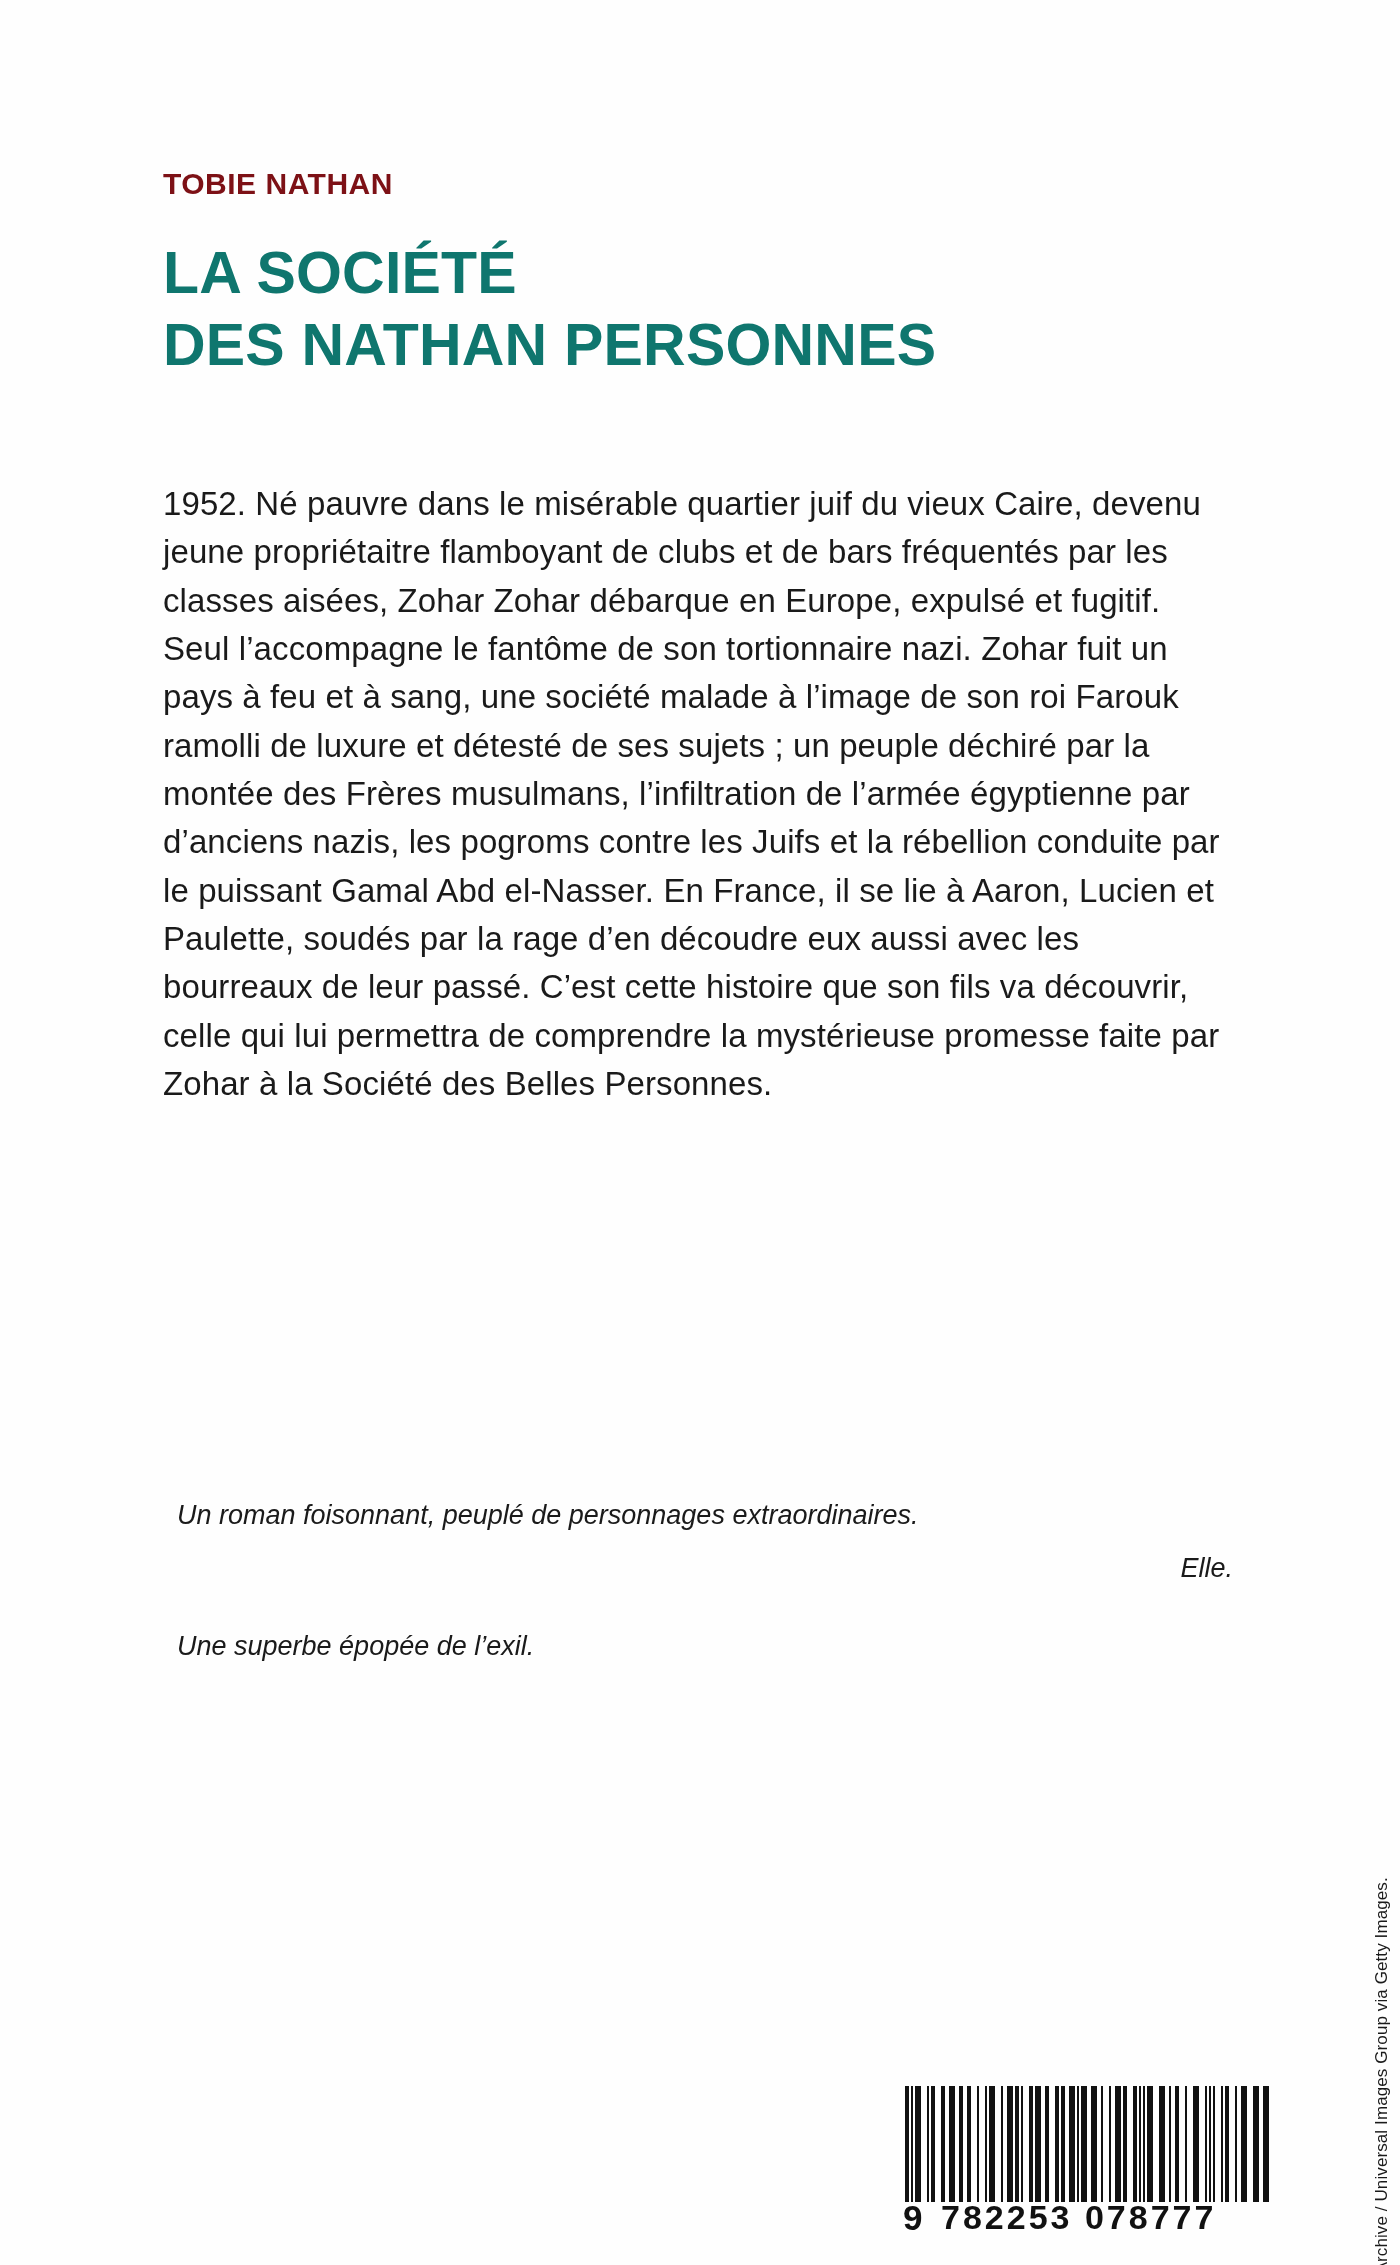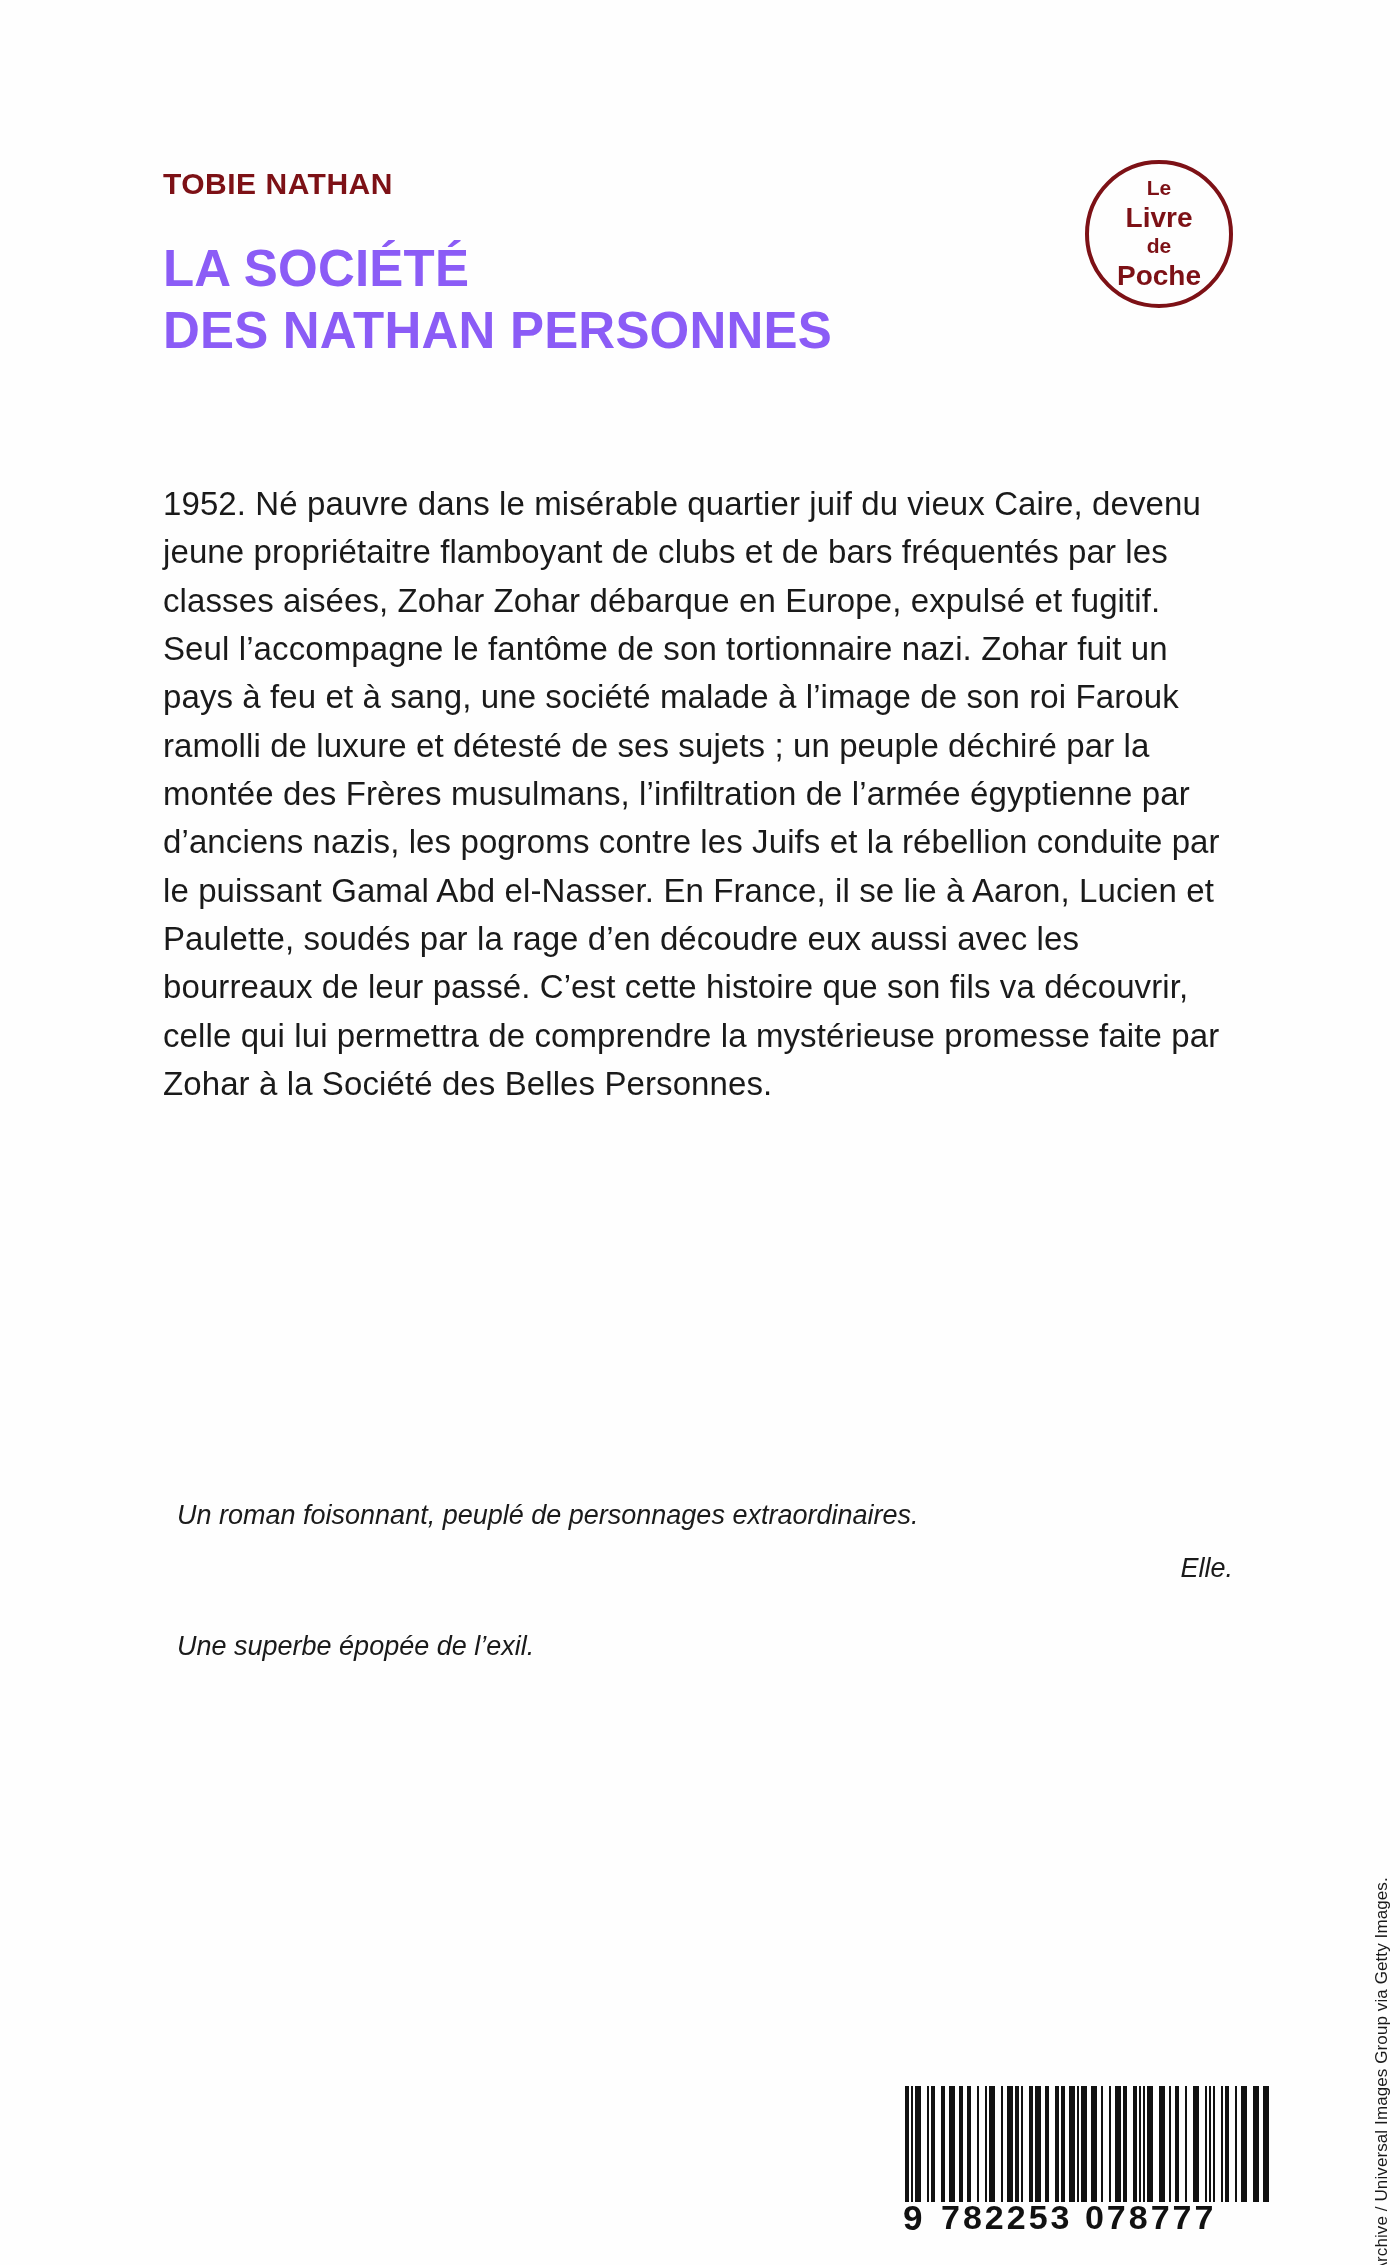--- a/index.html
+++ b/index.html
@@ -30,23 +30,23 @@
     font-size: 30px;
     font-weight: bold;
     letter-spacing: 0.5px;
     color: #7d1116;
     line-height: 1.05;
   }
   .title {
     position: absolute;
     left: 163px;
     top: 238px;
-    font-size: 51px;
-    font-weight: bold;
-    color: #8b5cf6;
+    font-size: 59px;
+    font-weight: bold;
+    color: #0f766e;
     line-height: 1.22;
     letter-spacing: 0.2px;
   }
   .title .line2 { display: block; }
 
   
   .logo {
     position: absolute;
     left: 1085px;
     top: 160px;
@@ -165,26 +165,20 @@
 
 <div class="page">
 
   <div class="author">TOBIE NATHAN</div>
 
   <div class="title">
     <span class="line1">LA SOCIÉTÉ</span>
     <span class="line2">DES NATHAN PERSONNES</span>
   </div>
 
-  <div class="logo">
-    <span class="l1">Le</span>
-    <span class="l2">Livre</span>
-    <span class="l1">de</span>
-    <span class="l3">Poche</span>
-  </div>
 
   <div class="blurb">
     <p>1952. Né pauvre dans le misérable quartier juif du vieux Caire, devenu jeune propriétaitre flamboyant de clubs et de bars fréquentés par les classes aisées, Zohar Zohar débarque en Europe, expulsé et fugitif. Seul l’accompagne le fantôme de son tortionnaire nazi. Zohar fuit un pays à feu et à sang, une société malade à l’image de son roi Farouk ramolli de luxure et détesté de ses sujets ; un peuple déchiré par la montée des Frères musulmans, l’infiltration de l’armée égyptienne par d’anciens nazis, les pogroms contre les Juifs et la rébellion conduite par le puissant Gamal Abd el-Nasser. En France, il se lie à Aaron, Lucien et Paulette, soudés par la rage d’en découdre eux aussi avec les bourreaux de leur passé. C’est cette histoire que son fils va découvrir, celle qui lui permettra de comprendre la mystérieuse promesse faite par Zohar à la Société des Belles Personnes.</p>
   </div>
 
   <div class="quotes">
     <div class="quote-block">
       <span class="quote-text">Un roman foisonnant, peuplé de personnages extraordinaires.</span>
       <span class="quote-source">Elle.</span>
     </div>

